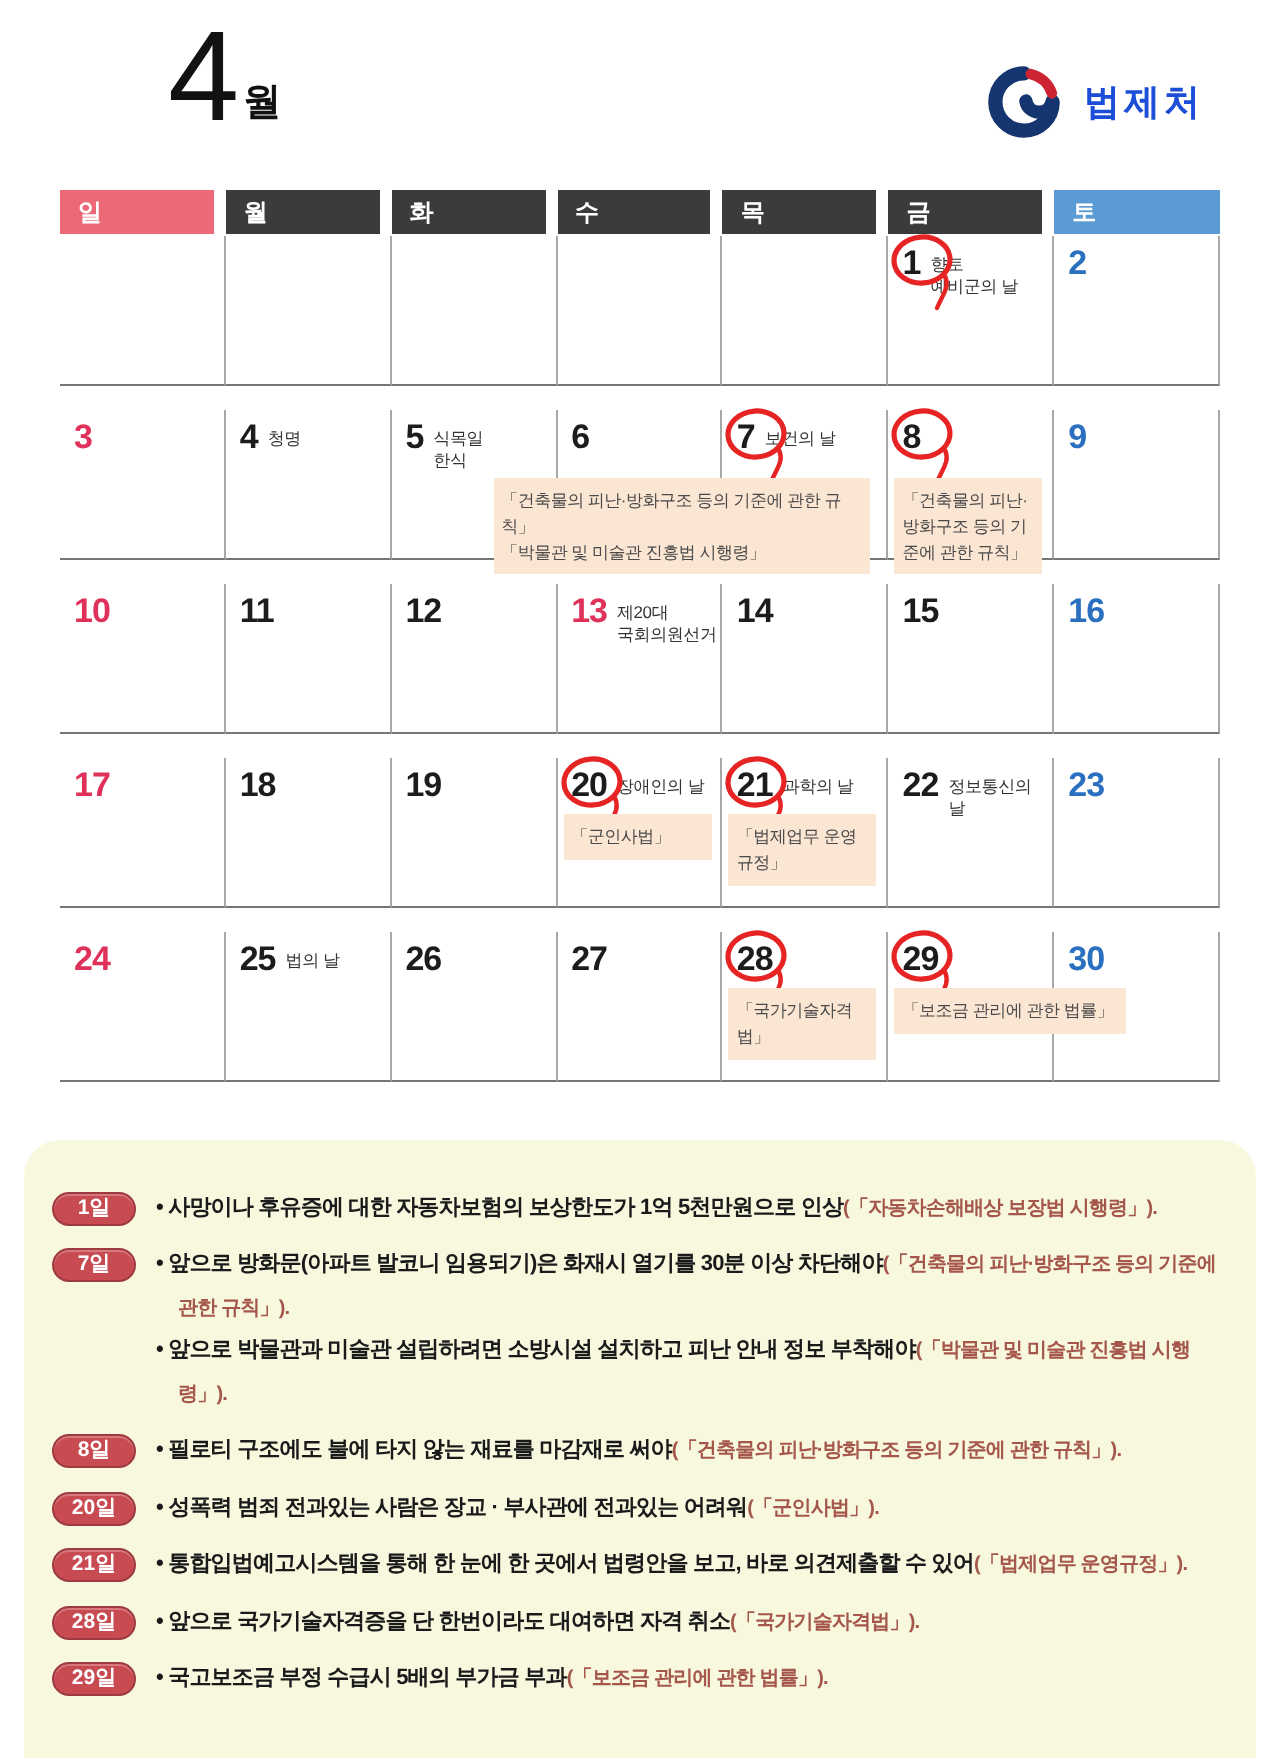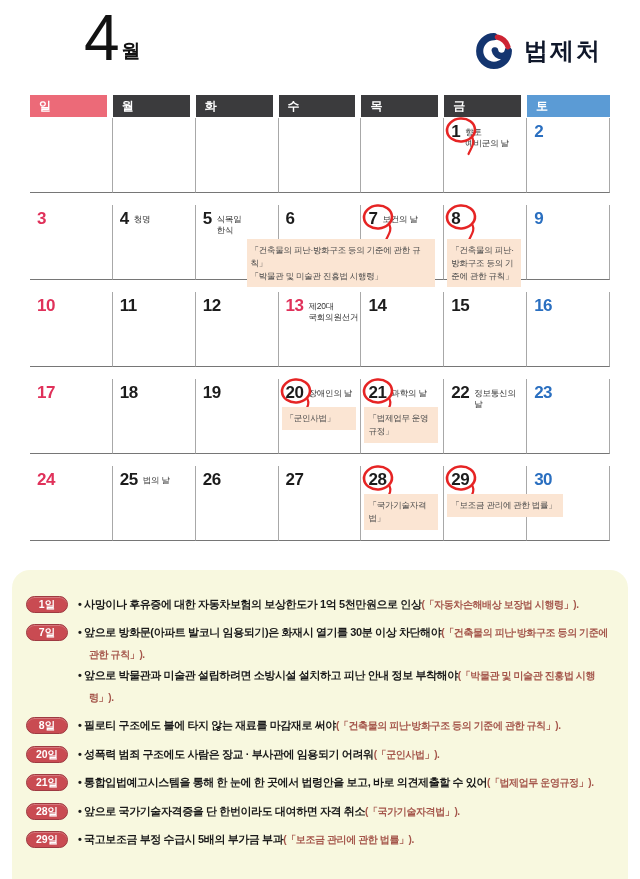--- a/index.html
+++ b/index.html
@@ -4,21 +4,21 @@
 <style>
   html,body{margin:0;padding:0;background:#fff;}
   body{width:640px;height:879px;font-family:"Liberation Sans",sans-serif;}
   .page{position:relative;width:640px;height:879px;background:#fff;overflow:hidden;}
 
   
   .month{position:absolute;left:84px;top:8px;display:flex;align-items:flex-end;}
   .month-num{font-size:64px;line-height:.95;font-weight:400;color:#121212;}
   .month-suffix{font-size:19px;font-weight:700;color:#121212;margin-left:2px;margin-bottom:5px;}
   .logo{position:absolute;right:38px;top:30px;display:flex;align-items:center;gap:9px;}
-  .logo-text{font-size:24px;color:#0f172a;font-weight:700;letter-spacing:2px;}
+  .logo-text{font-size:18px;color:#1d4ed8;font-weight:700;letter-spacing:2px;}
 
   
   .calendar{position:absolute;left:30px;top:95px;width:580px;}
   .wd-row{display:flex;}
   .wd{flex:0 0 calc(580px / 7);width:calc(580px / 7);}
   .wd-block{height:22px;margin-right:6px;color:#fff;font-size:12px;font-weight:700;line-height:22px;padding-left:9px;}
   .wd:last-child .wd-block{margin-right:0;}
   .wd-block.dark{background:#3b3b3d;}
   .wd-block.sunh{background:#ec6a78;}
   .wd-block.sath{background:#5b9bd5;}
@@ -487,21 +487,21 @@
   </div>
       <div class="nrow">
     <div class="badge">8일</div>
     <div class="bullets">
           <div class="bullet"><span>• </span><span>필로티 구조에도 불에 타지 않는 재료를 마감재로 써야</span><span class="law">(「건축물의 피난·방화구조 등의 기준에 관한 규칙」).</span></div>
         </div>
   </div>
       <div class="nrow">
     <div class="badge">20일</div>
     <div class="bullets">
-          <div class="bullet"><span>• </span><span>성폭력 범죄 구조에도 사람은 장교 · 부사관에 임용되기 어려워</span><span class="law">(「군인사법」).</span></div>
+          <div class="bullet"><span>• </span><span>성폭력 범죄 전과있는 사람은 장교 · 부사관에 전과있는 어려워</span><span class="law">(「군인사법」).</span></div>
         </div>
   </div>
       <div class="nrow">
     <div class="badge">21일</div>
     <div class="bullets">
           <div class="bullet"><span>• </span><span>통합입법예고시스템을 통해 한 눈에 한 곳에서 법령안을 보고, 바로 의견제출할 수 있어</span><span class="law">(「법제업무 운영규정」).</span></div>
         </div>
   </div>
       <div class="nrow">
     <div class="badge">28일</div>

